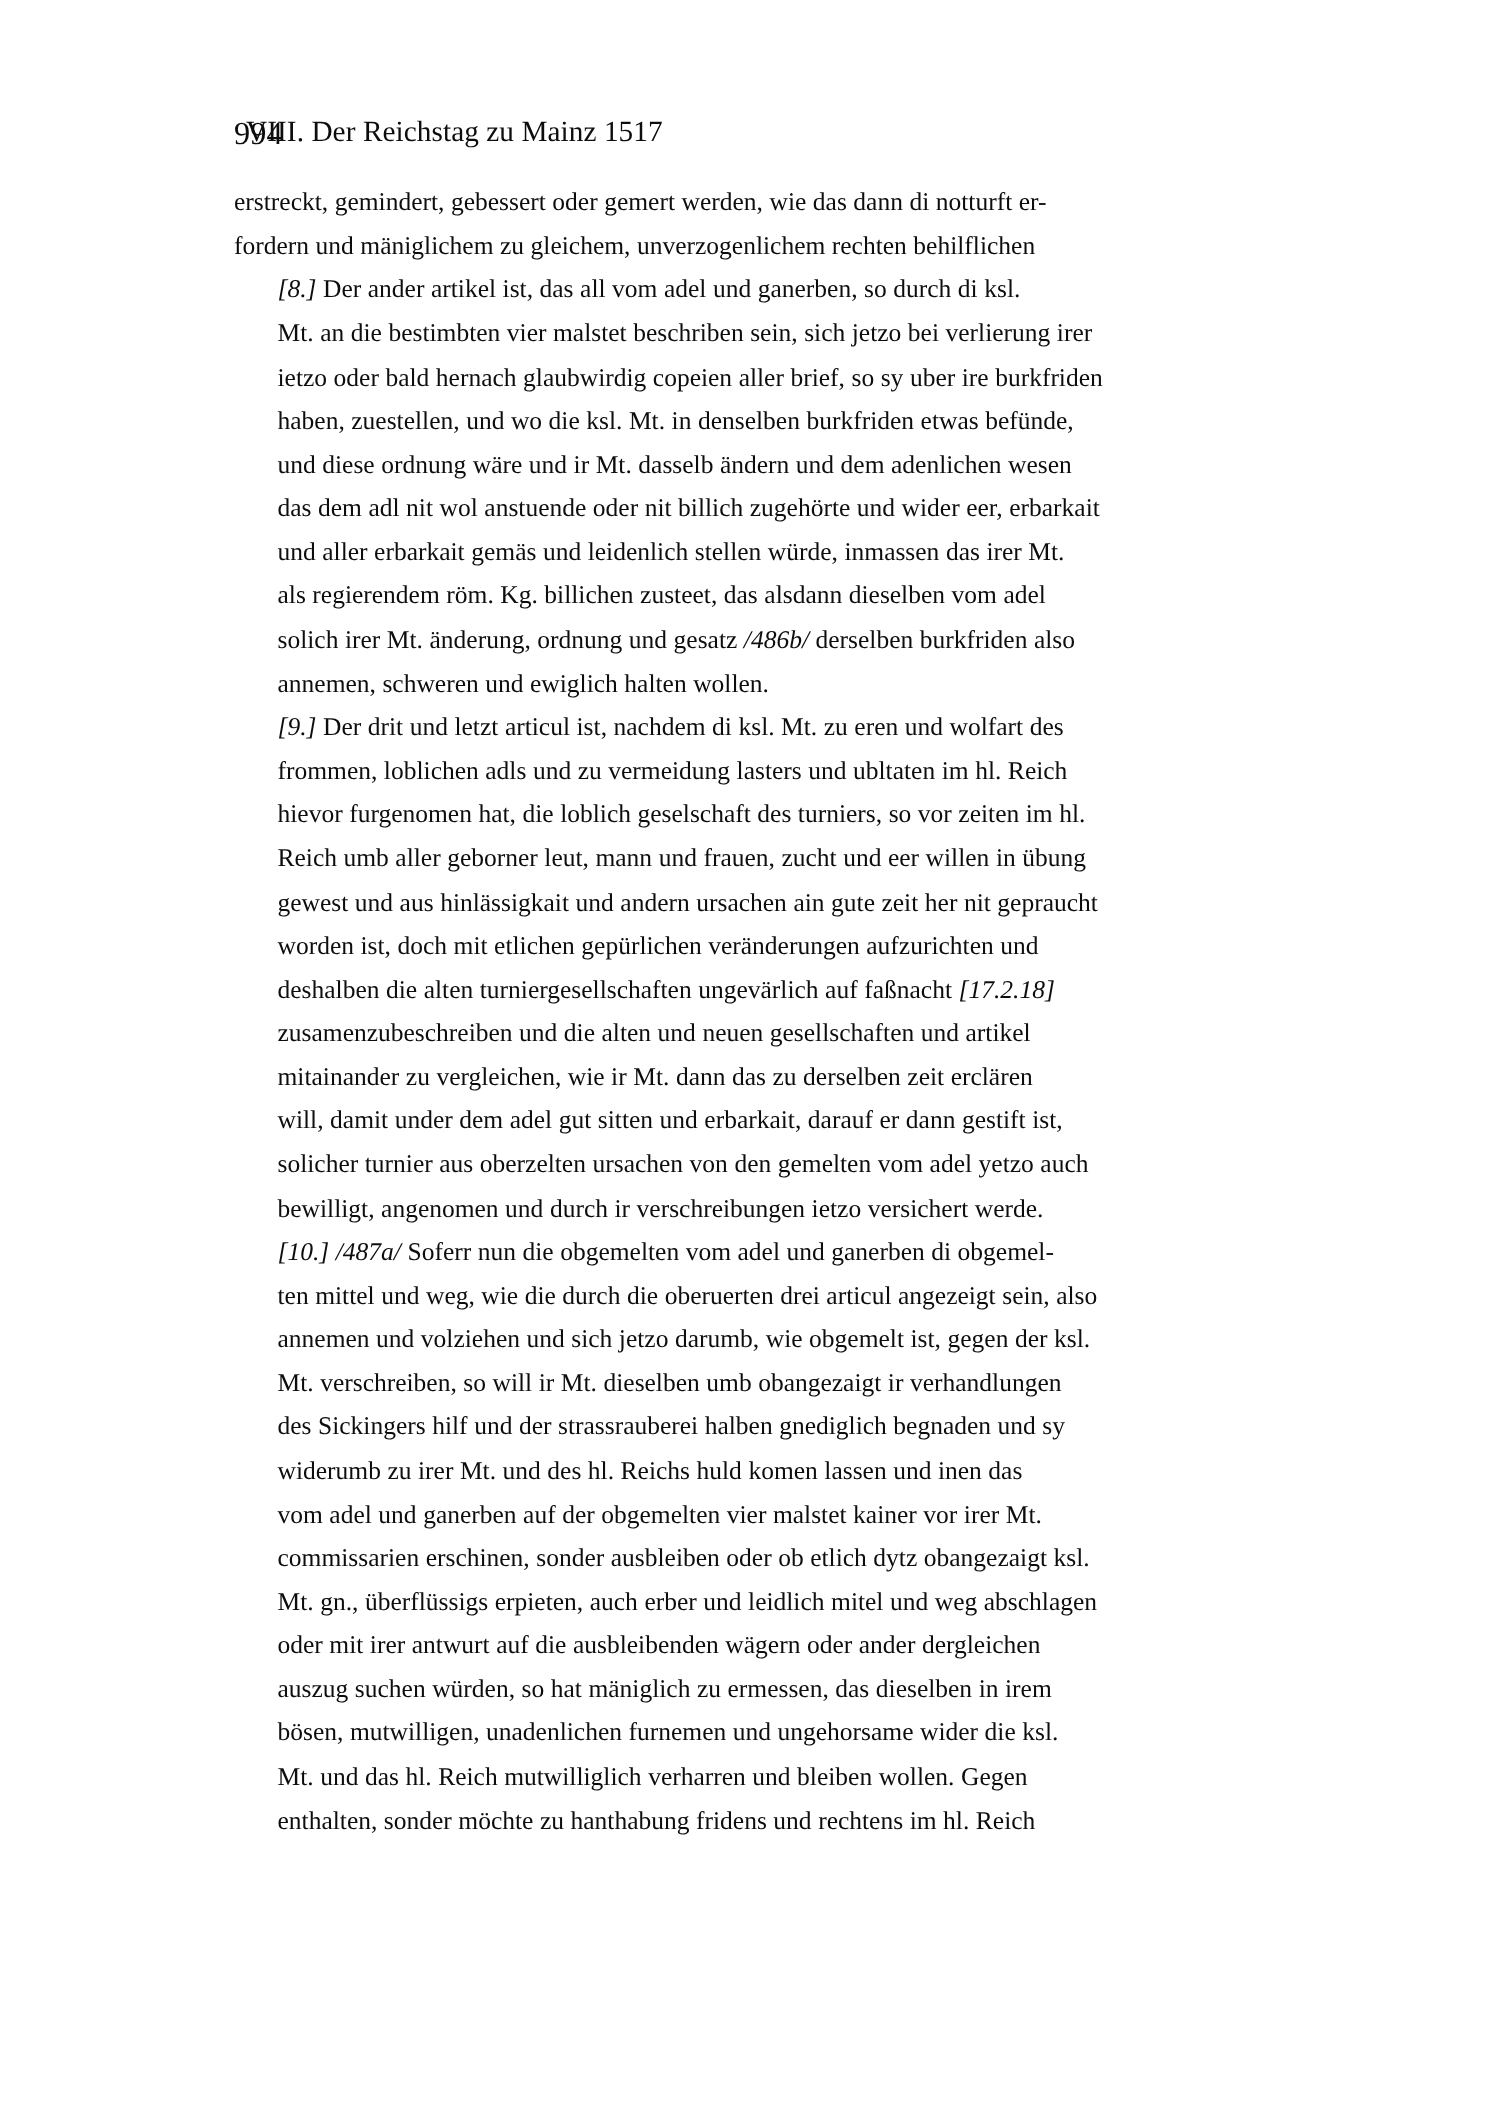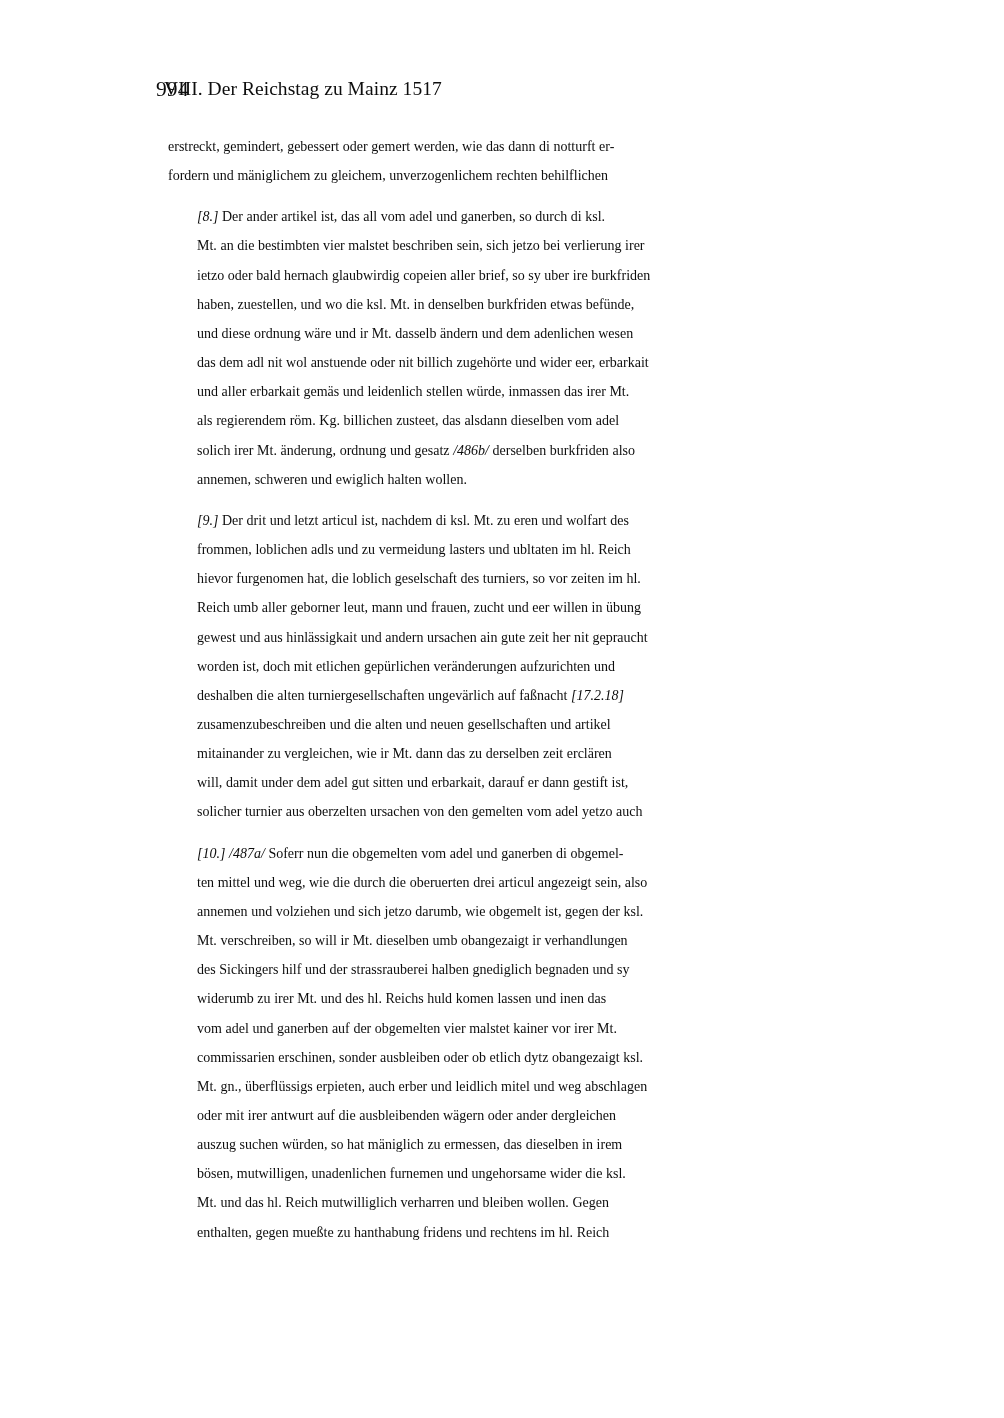--- a/index.html
+++ b/index.html
@@ -45,22 +45,22 @@
     padding-left: 8px;
     box-sizing: border-box;
   }
   .textblock {
     position: absolute;
     left: 156px;
     top: 120px;
     width: 762px;
   }
   p.para {
-    margin: 12px;
-    font-size: 14px;
+    margin: 0;
+    font-size: 17px;
     line-height: 29.15px;
     text-align: justify;
     text-justify: inter-word;
     text-indent: 0;
     hyphens: none;
     -webkit-hyphens: none;
     word-spacing: 0.1px;
   }
   p.para.indented {
     text-indent: 29px;
@@ -120,32 +120,33 @@
         <span class="ln">frommen, loblichen adls und zu vermeidung lasters und ubltaten im hl. Reich<span class="ln-spacer"></span></span>
         <span class="ln">hievor furgenomen hat, die loblich geselschaft des turniers, so vor zeiten im hl.<span class="ln-spacer"></span></span>
         <span class="ln">Reich umb aller geborner leut, mann und frauen, zucht und eer willen in übung<span class="ln-spacer"></span></span>
         <span class="ln">gewest und aus hinlässigkait und andern ursachen ain gute zeit her nit gepraucht<span class="ln-spacer"></span></span>
         <span class="ln">worden ist, doch mit etlichen gepürlichen veränderungen aufzurichten und<span class="ln-spacer"></span></span>
         <span class="ln">deshalben die alten turniergesellschaften ungevärlich auf faßnacht <em class="ital">[17.2.18]</em><span class="ln-spacer"></span></span>
         <span class="ln">zusamenzubeschreiben und die alten und neuen gesellschaften und artikel<span class="ln-spacer"></span></span>
         <span class="ln">mitainander zu vergleichen, wie ir Mt. dann das zu derselben zeit erclären<span class="ln-spacer"></span></span>
         <span class="ln">will, damit under dem adel gut sitten und erbarkait, darauf er dann gestift ist,<span class="ln-spacer"></span></span>
         <span class="ln">solicher turnier aus oberzelten ursachen von den gemelten vom adel yetzo auch<span class="ln-spacer"></span></span>
+        <span class="ln loose">bewilligt, angenomen und durch ir verschreibungen ietzo versichert werde.</span>
       </p>
       <p class="para indented">
         <span class="ln indent"><em class="ital">[10.]</em> <em class="ital">/487a/</em> Soferr nun die obgemelten vom adel und ganerben di obgemel-<span class="ln-spacer"></span></span>
         <span class="ln">ten mittel und weg, wie die durch die oberuerten drei articul angezeigt sein, also<span class="ln-spacer"></span></span>
         <span class="ln">annemen und volziehen und sich jetzo darumb, wie obgemelt ist, gegen der ksl.<span class="ln-spacer"></span></span>
         <span class="ln">Mt. verschreiben, so will ir Mt. dieselben umb obangezaigt ir verhandlungen<span class="ln-spacer"></span></span>
         <span class="ln">des Sickingers hilf und der strassrauberei halben gnediglich begnaden und sy<span class="ln-spacer"></span></span>
         <span class="ln">widerumb zu irer Mt. und des hl. Reichs huld komen lassen und inen das<span class="ln-spacer"></span></span>
         <span class="ln">vom adel und ganerben auf der obgemelten vier malstet kainer vor irer Mt.<span class="ln-spacer"></span></span>
         <span class="ln">commissarien erschinen, sonder ausbleiben oder ob etlich dytz obangezaigt ksl.<span class="ln-spacer"></span></span>
         <span class="ln">Mt. gn., überflüssigs erpieten, auch erber und leidlich mitel und weg abschlagen<span class="ln-spacer"></span></span>
         <span class="ln">oder mit irer antwurt auf die ausbleibenden wägern oder ander dergleichen<span class="ln-spacer"></span></span>
         <span class="ln">auszug suchen würden, so hat mäniglich zu ermessen, das dieselben in irem<span class="ln-spacer"></span></span>
         <span class="ln">bösen, mutwilligen, unadenlichen furnemen und ungehorsame wider die ksl.<span class="ln-spacer"></span></span>
         <span class="ln">Mt. und das hl. Reich mutwilliglich verharren und bleiben wollen. Gegen<span class="ln-spacer"></span></span>
-        <span class="ln loose">enthalten, gegen mueßte zu hanthabung fridens und rechtens im hl. Reich</span>
+        <span class="ln loose">enthalten, sonder möchte zu hanthabung fridens und rechtens im hl. Reich</span>
       </p>
     </div>
 
 </div>
 
 </body></html>

